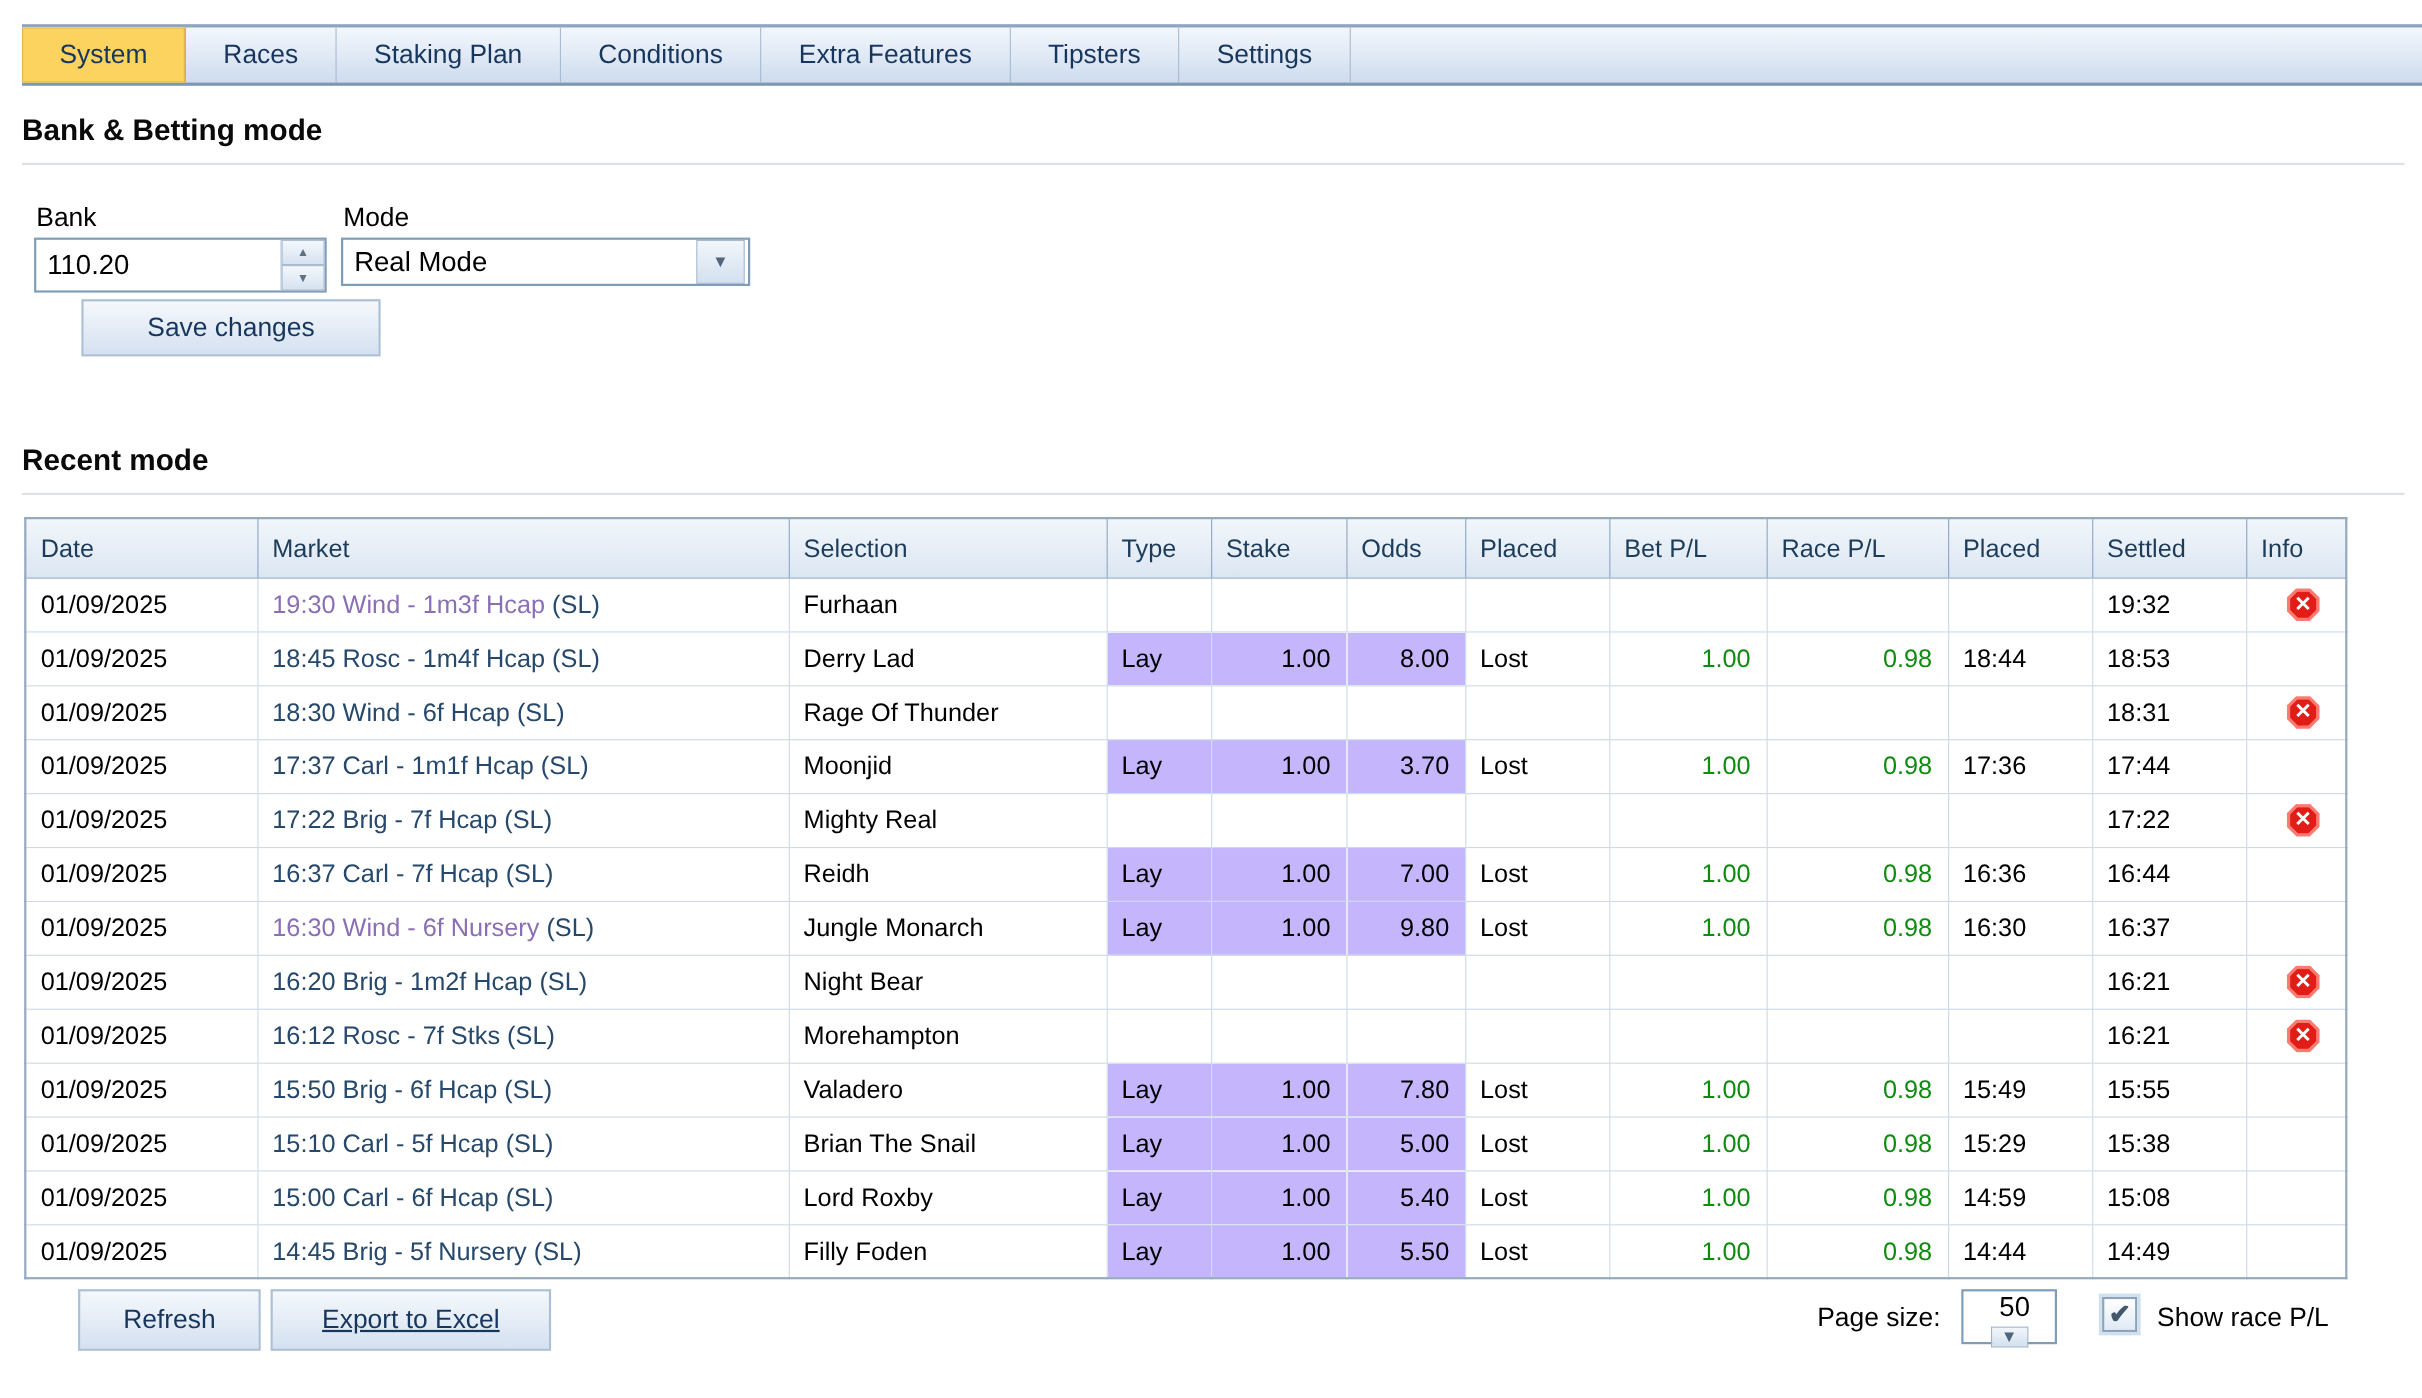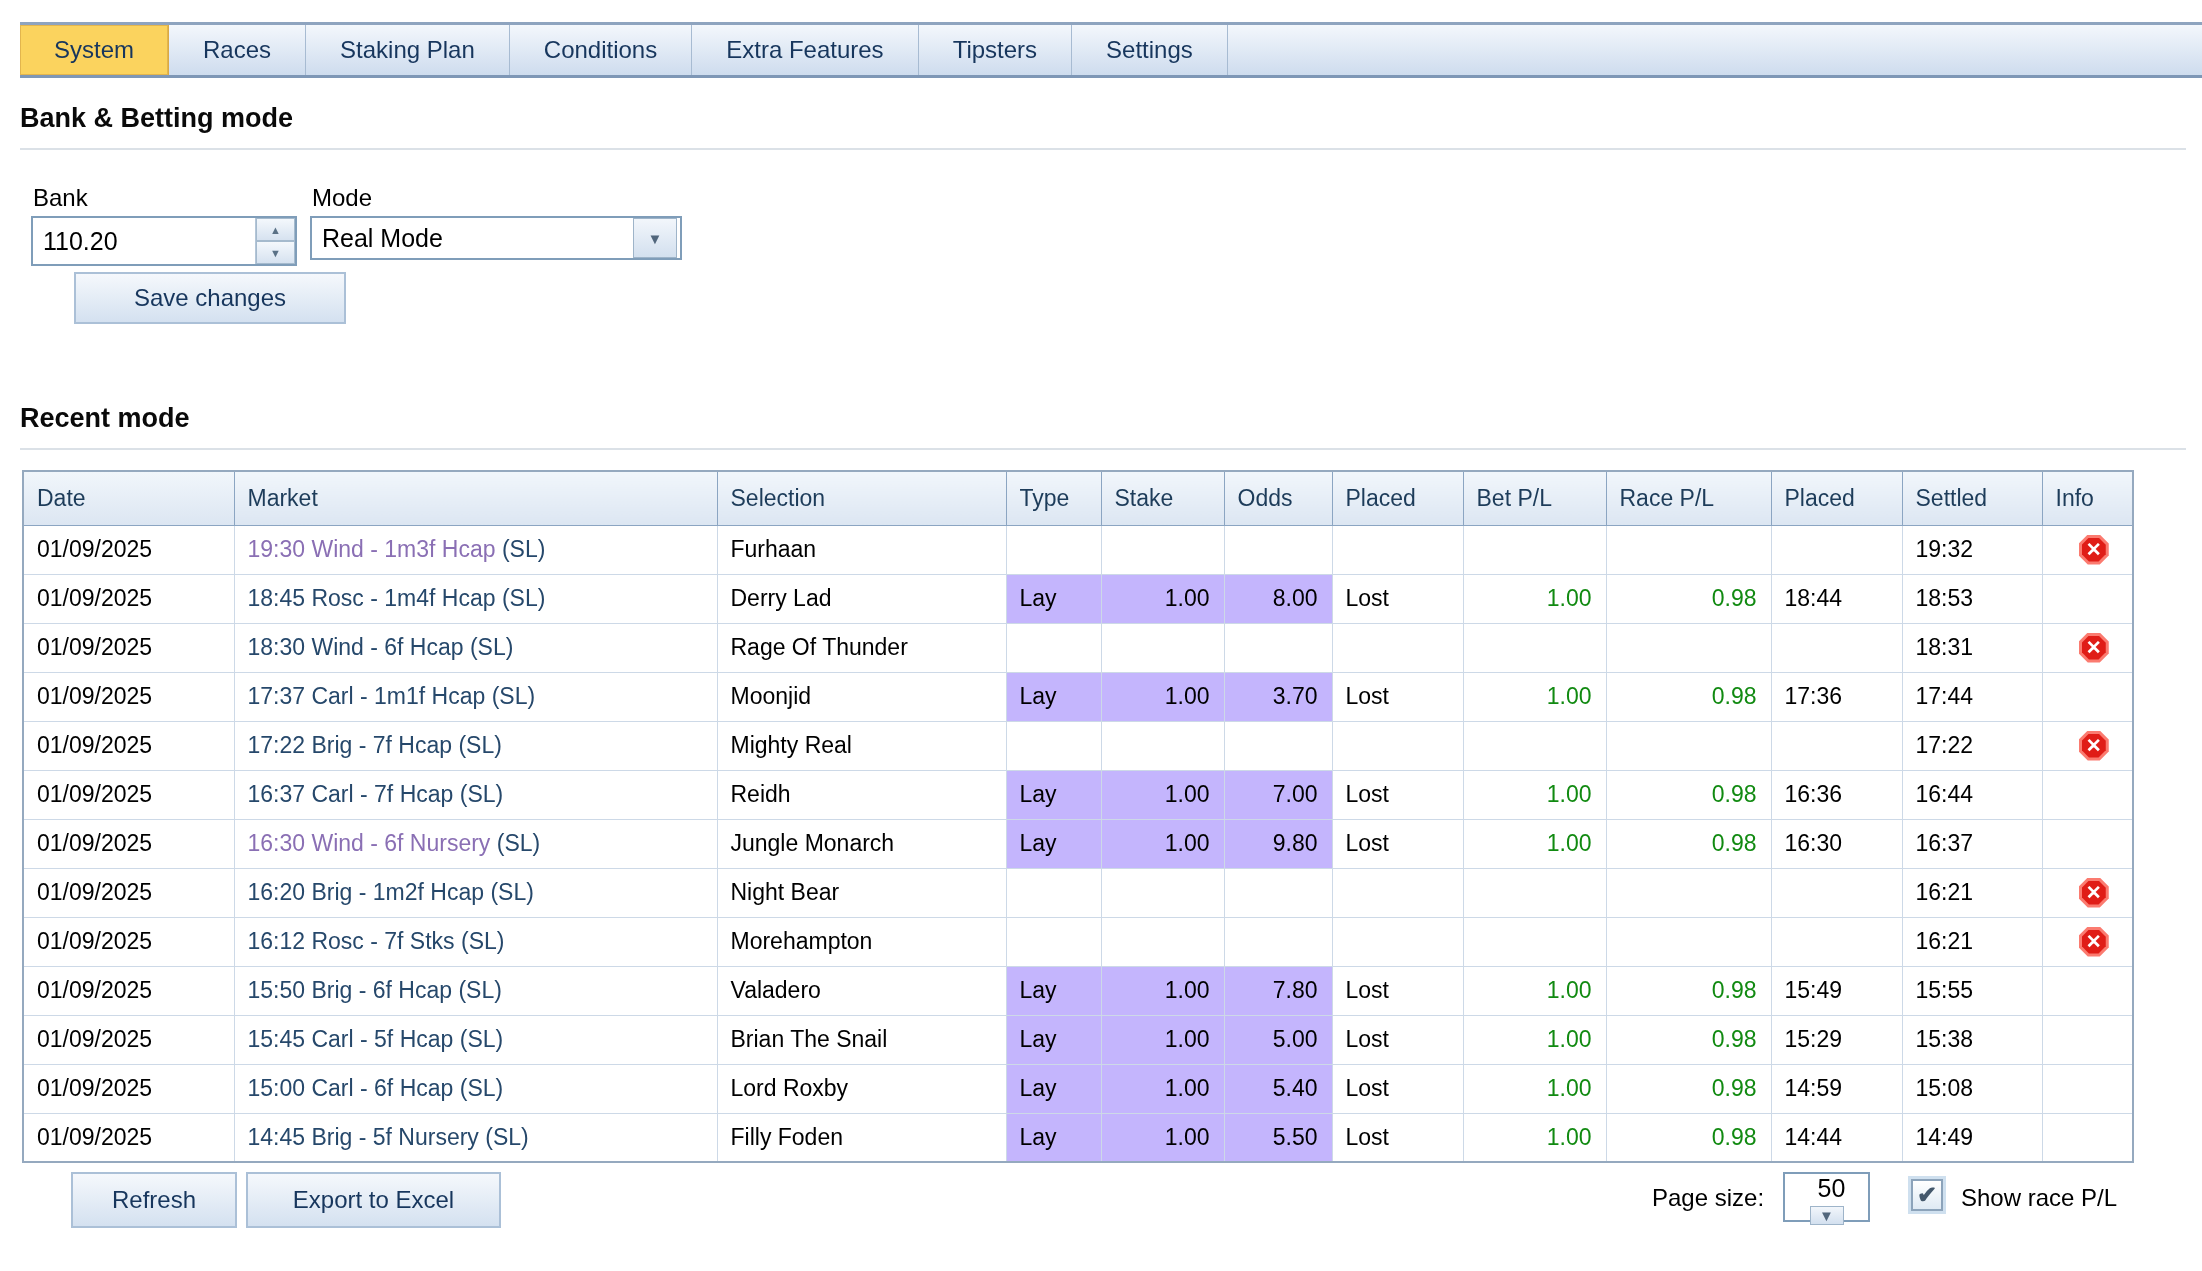--- a/index.html
+++ b/index.html
@@ -279,21 +279,21 @@
         <td class="num pink">7.80</td>
         <td>Lost</td>
         <td class="num pl">1.00</td>
         <td class="num pl">0.98</td>
         <td>15:49</td>
         <td>15:55</td>
         <td class="info-cell"></td>
       </tr>
       <tr>
         <td>01/09/2025</td>
-        <td><span class="mkt-link">15:45 Carl - 5f Hcap</span><span class="mkt-suffix"> (SL)</span></td>
+        <td><span class="mkt-link">15:10 Carl - 5f Hcap</span><span class="mkt-suffix"> (SL)</span></td>
         <td>Brian The Snail</td>
         <td class="pink">Lay</td>
         <td class="num pink">1.00</td>
         <td class="num pink">5.00</td>
         <td>Lost</td>
         <td class="num pl">1.00</td>
         <td class="num pl">0.98</td>
         <td>15:29</td>
         <td>15:38</td>
         <td class="info-cell"></td>
@@ -323,21 +323,21 @@
         <td class="num pl">1.00</td>
         <td class="num pl">0.98</td>
         <td>14:44</td>
         <td>14:49</td>
         <td class="info-cell"></td>
       </tr>
     </tbody>
 </table>
 
 <button class="btn" style="left:27px; top:1172px; width:166px; height:56px;">Refresh</button>
-<button class="btn" style="left:202px; top:1172px; width:255px; height:56px;">Export to Excel</button>
+<button class="btn" style="left:202px; top:1172px; width:255px; height:56px;text-decoration:underline;">Export to Excel</button>
 
 <div class="pagesize-label">Page size:</div>
 <div class="select" style="left:1783px; top:1172px; width:87px; height:50px;flex-direction:column;">
   <div class="val">50</div>
   <div class="arrow-btn" style="width:34px; height:40px;">▼</div>
 </div>
 <div class="checkbox" id="race-pl-checkbox">✔</div>
 <div class="checkbox-label">Show race P/L</div>
 
 </body></html>

